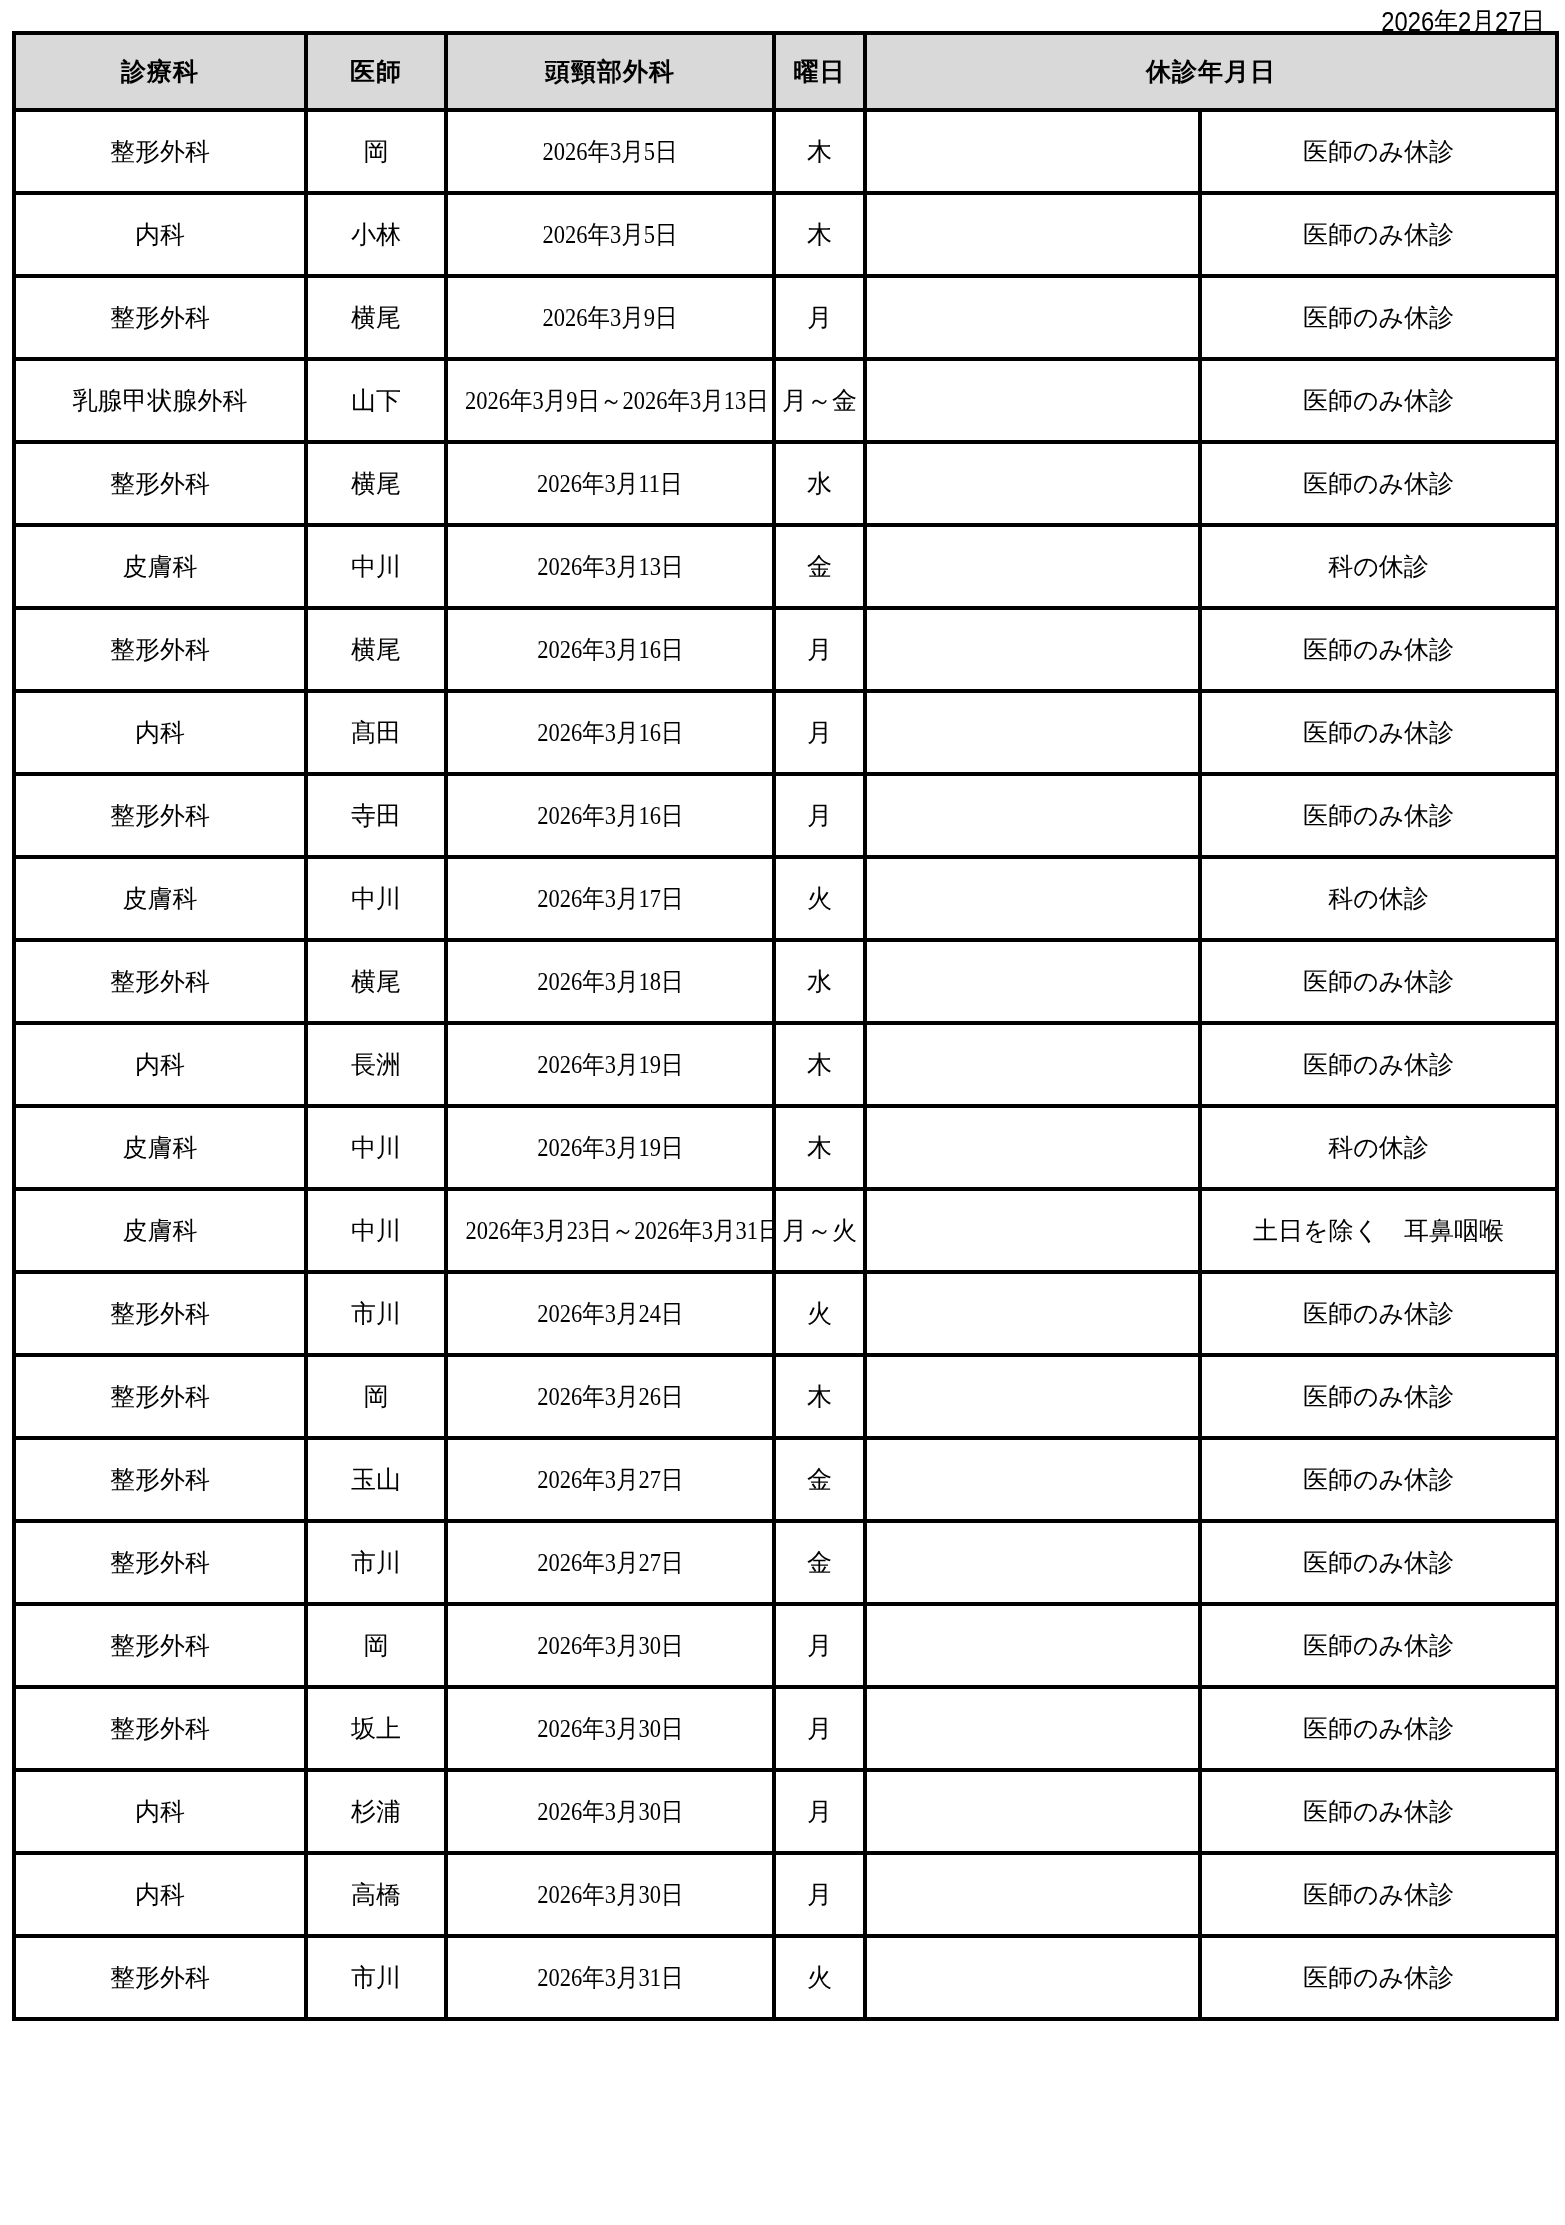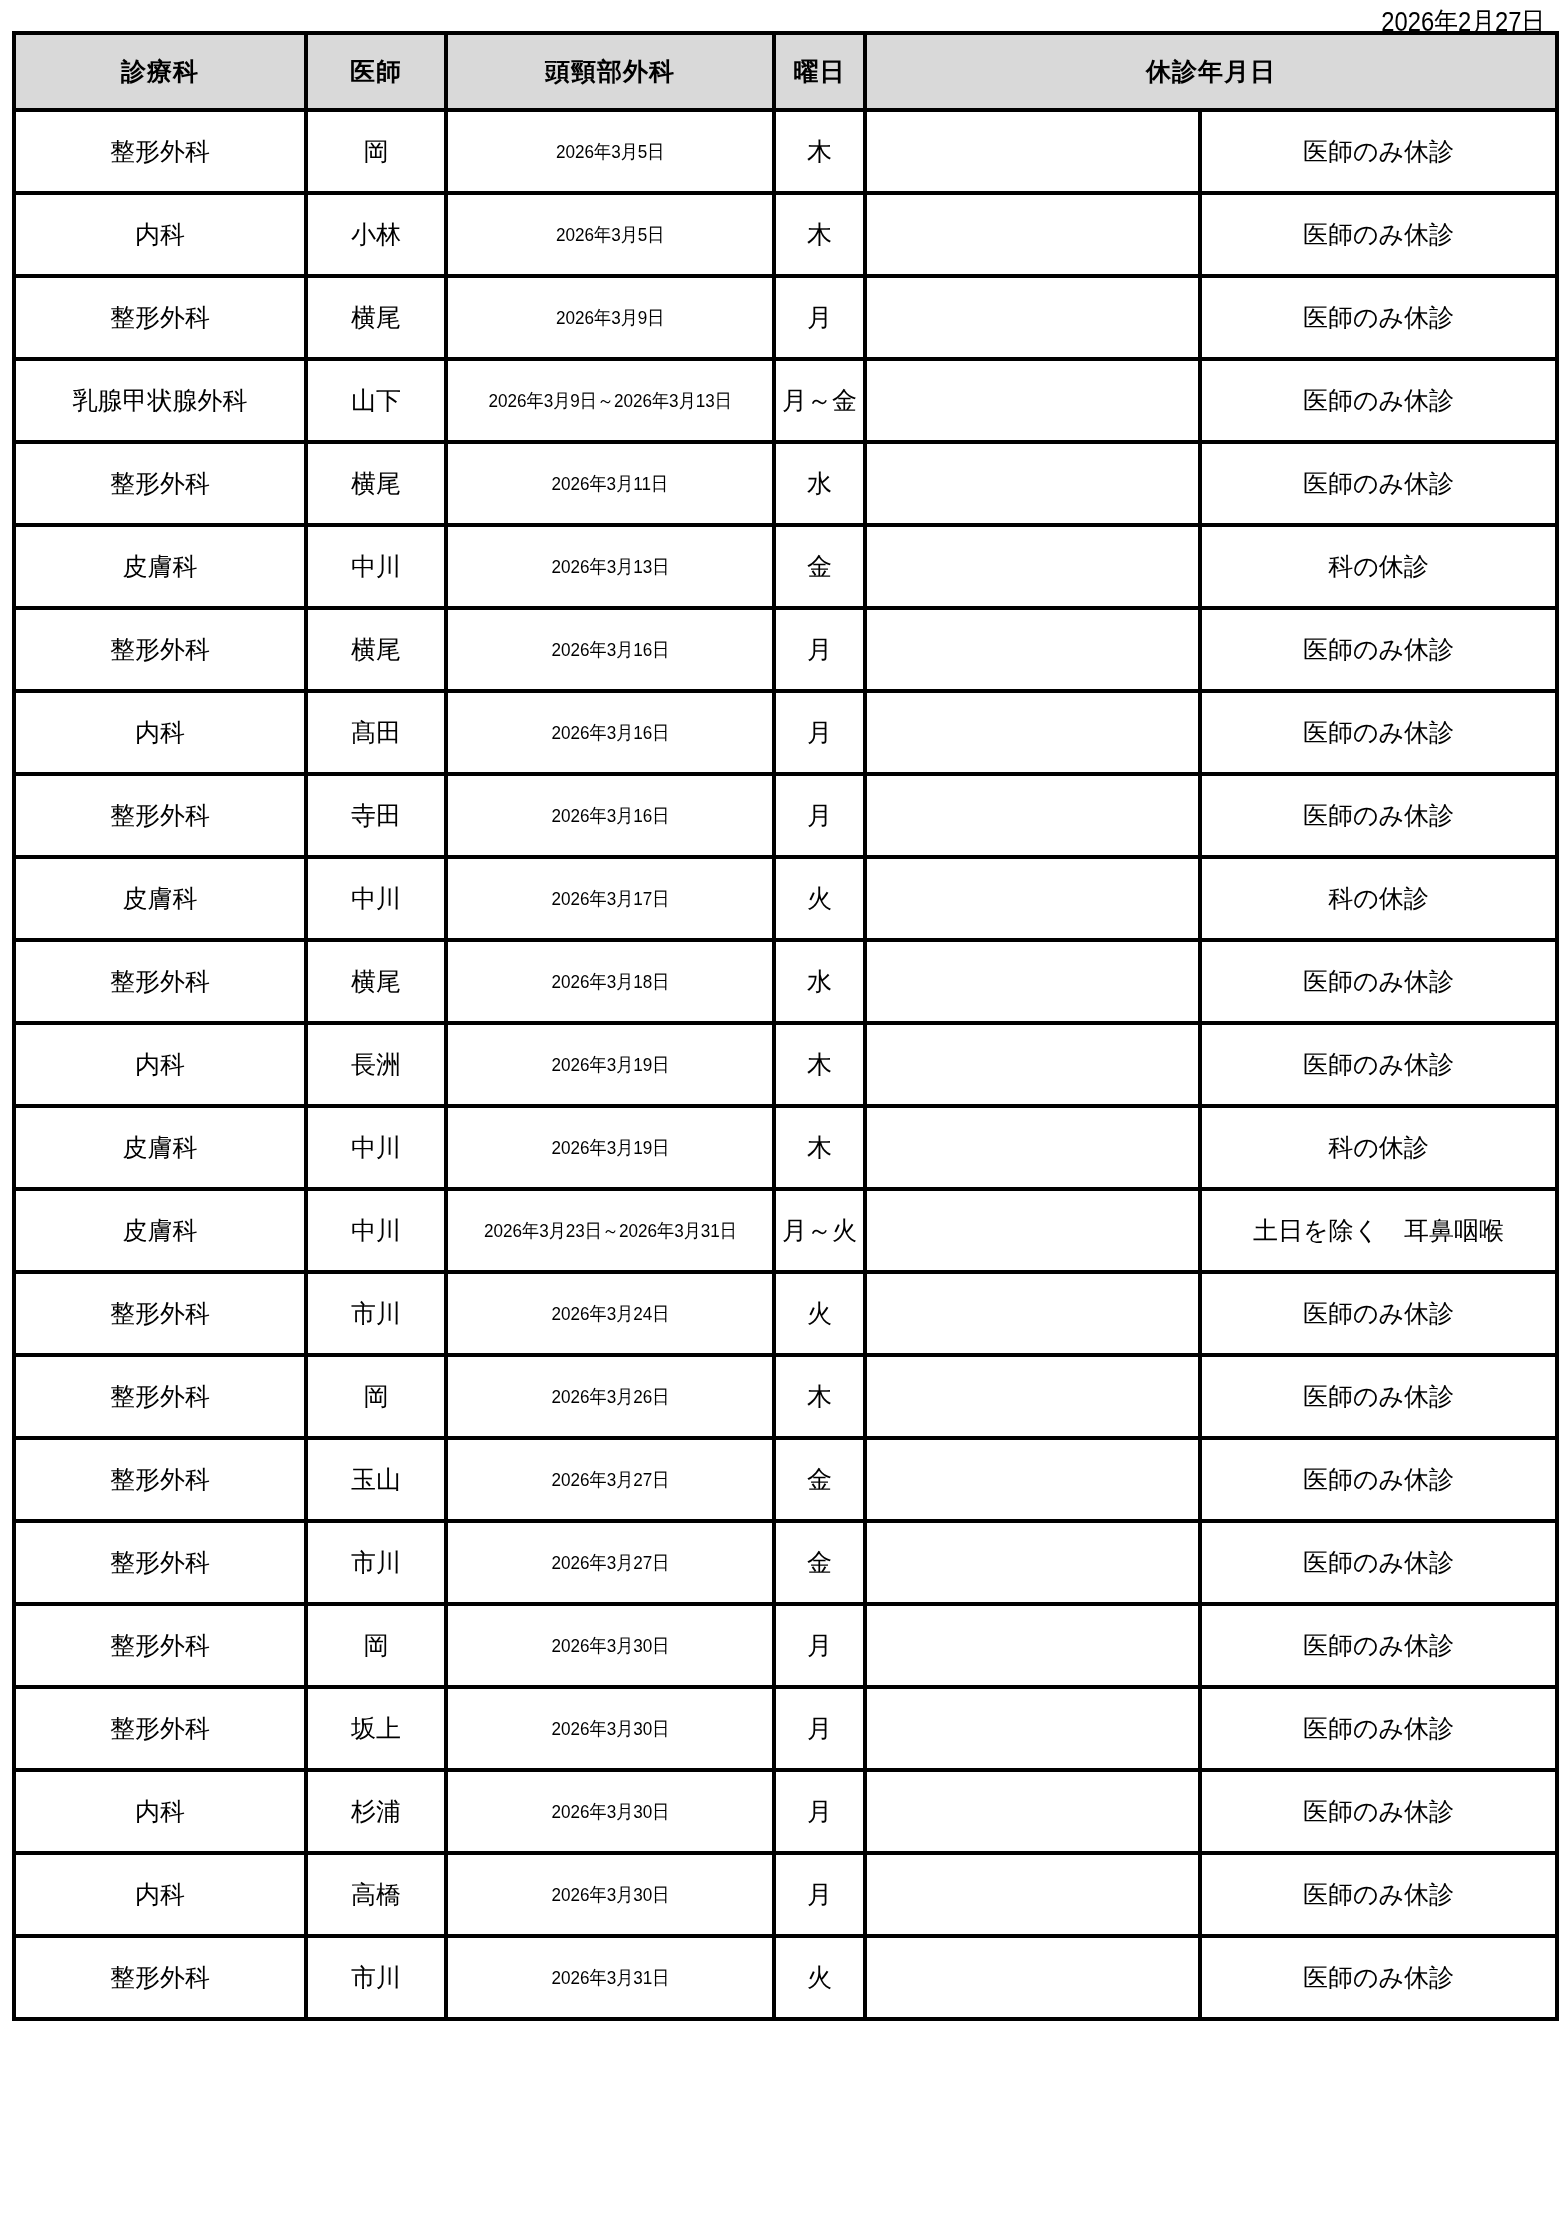--- a/index.html
+++ b/index.html
@@ -52,22 +52,22 @@
       font-size: 25px;
       font-weight: bold;
       letter-spacing: 1px;
     }
     .schedule tbody td {
       height: 79px;
       font-size: 25px;
       font-weight: normal;
     }
     .schedule .col-date-cell {
-      font-family: Liberation Sans, sans-serif;
-      font-size: 19px;
+      font-family: Liberation Serif, serif;
+      font-size: 25px;
     }
     .narrow {
       display: inline-block;
       transform: scaleX(0.9);
       transform-origin: center center;
     }
     .dept-narrow {
       display: inline-block;
       font-size: 24px;
       letter-spacing: -1px;

